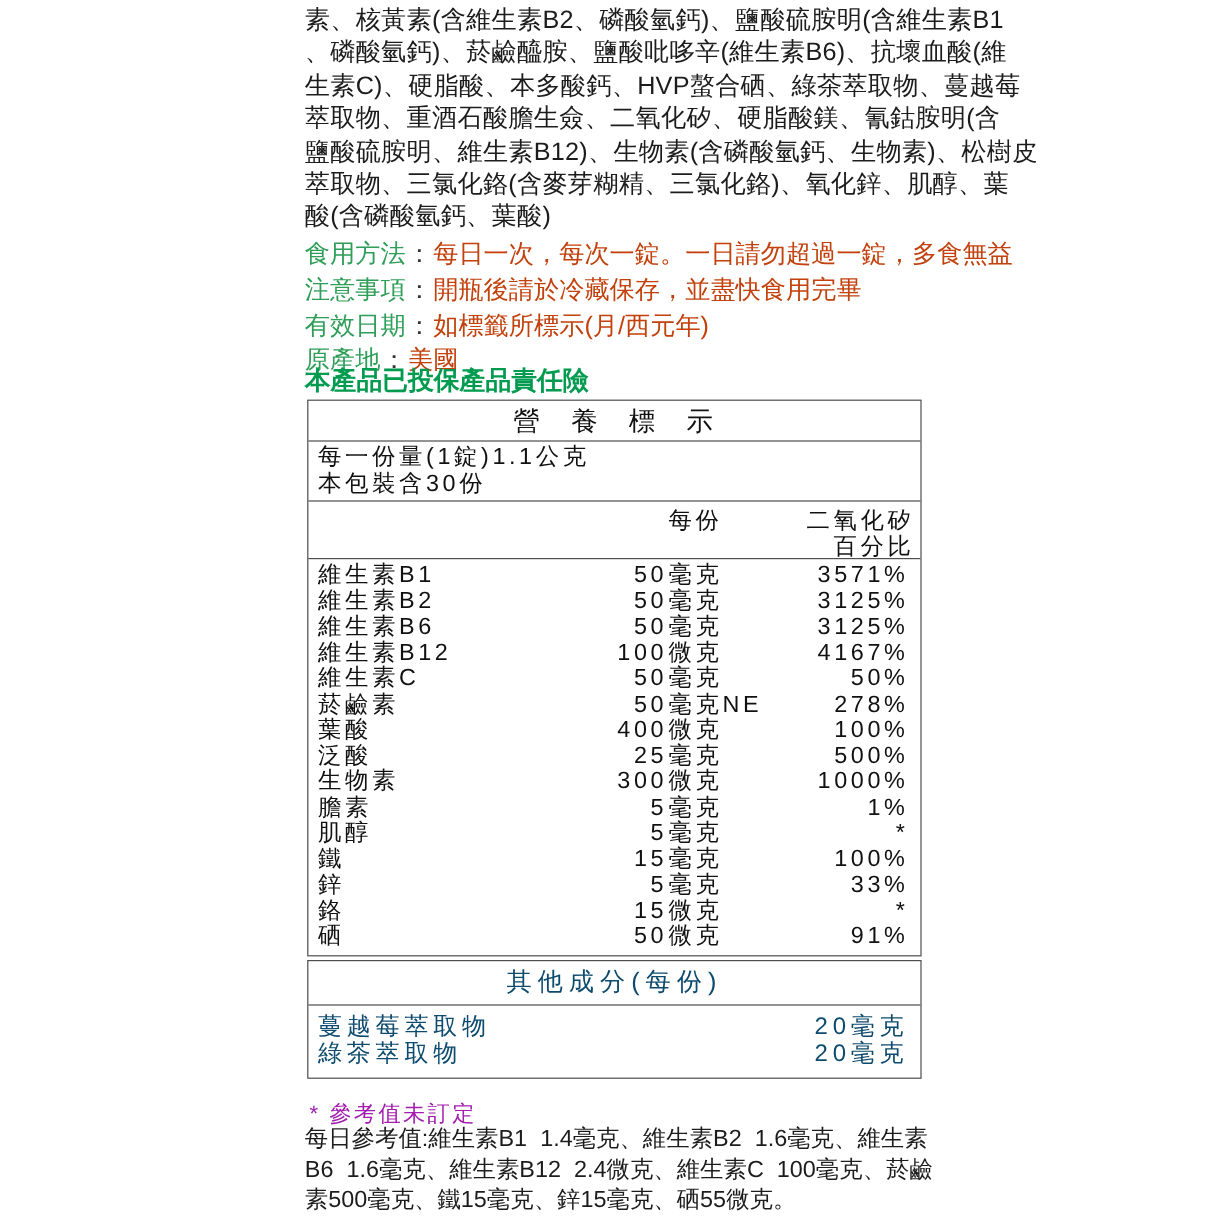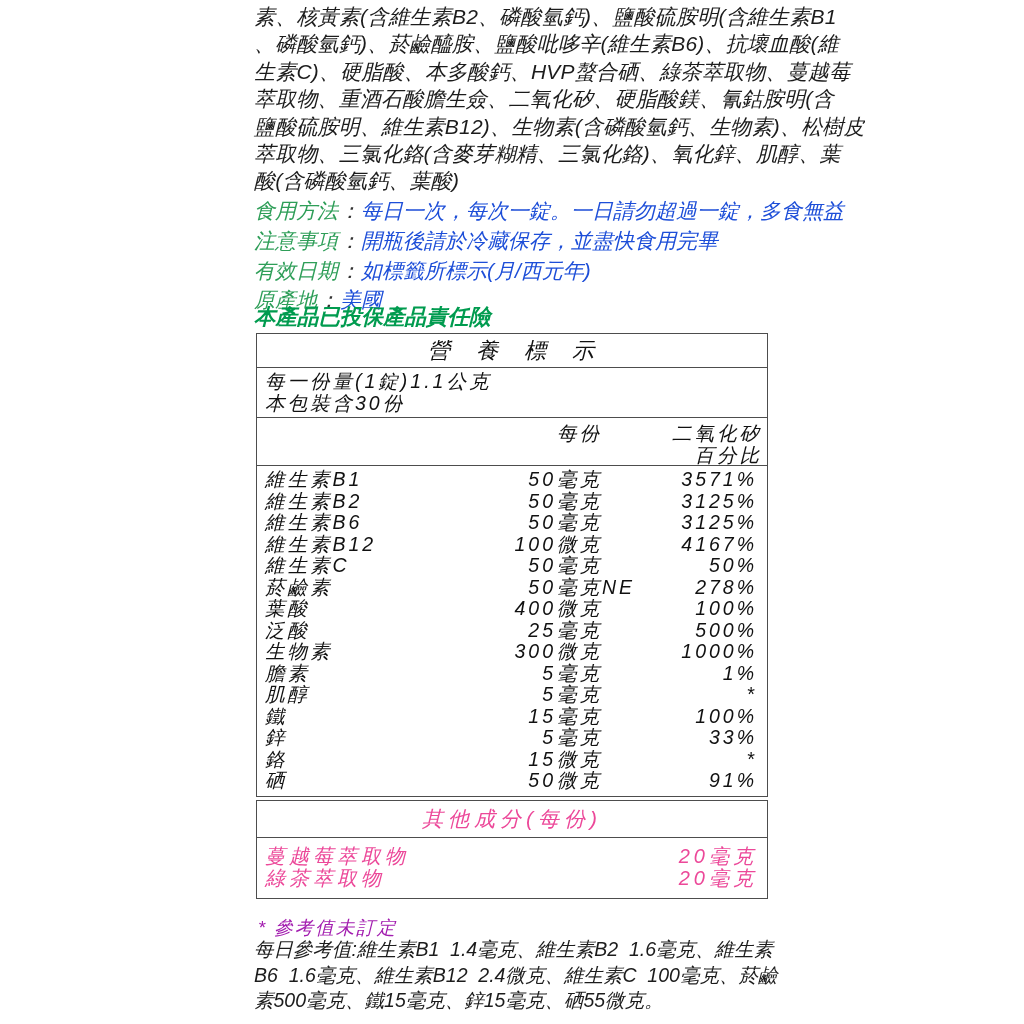--- a/index.html
+++ b/index.html
@@ -3,34 +3,34 @@
 <meta charset="utf-8">
 <style>
   html, body { margin: 0; padding: 0; }
   body {
     width: 1024px; height: 1024px;
     background: #ffffff;
     font-family: "Liberation Sans", "DejaVu Sans", sans-serif;
     color: #1c1c1c;
     overflow: hidden;
   }
-  .page { position: relative; width: 865px; height: 1024px; background: #fff; overflow: hidden; font-style: italic; }
+  .page { position: relative; width: 865px; height: 1024px; background: #fff; overflow: hidden; }
 
   
   .ingredients {
     position: absolute; top: 3px; left: 254px; width: 522px;
     font-size: 21px; line-height: 27.4px; letter-spacing: 0.2px;
   }
   .ingredients div { white-space: nowrap; }
 
   
   .info-row { position: absolute; left: 254px; white-space: nowrap; font-size: 21px; }
   .info-label { color: #2e9e58; }
   .info-colon { color: #333333; padding: 0 1px; }
-  .info-value { color: #1d4ed8; }
+  .info-value { color: #c2410c; }
   .insurance {
     position: absolute; left: 254px; top: 302px;
     font-size: 21.5px; font-weight: 700; color: #009b4f; white-space: nowrap;
   }
 
   
   .ntable {
     position: absolute; top: 333px; left: 256px; width: 512px;
     border: 1px solid #4d4d4d; box-sizing: border-box;
     font-size: 19.5px; color: #111111; letter-spacing: 3px;
@@ -50,21 +50,21 @@
   .n-row  { position: relative; height: 21.5px; line-height: 21.5px; }
   .n-name { position: absolute; left: 8px; white-space: nowrap; }
   .n-num  { position: absolute; left: 140px; width: 159px; text-align: right; }
   .n-unit { position: absolute; left: 300px; white-space: nowrap; }
   .n-pct  { position: absolute; right: 10px; }
 
   
   .otable {
     position: absolute; top: 800px; left: 256px; width: 512px;
     border: 1px solid #4d4d4d; box-sizing: border-box;
-    font-size: 20px; color: #ec4899; letter-spacing: 4px;
+    font-size: 20px; color: #0c4a6e; letter-spacing: 4px;
   }
   .ot-title {
     height: 36px; line-height: 36px; text-align: center;
     font-size: 21px; border-bottom: 1px solid #4d4d4d; letter-spacing: 5px;
   }
   .ot-rows { padding: 7px 0 9px 0; }
   .o-row  { position: relative; height: 22px; line-height: 22px; }
   .o-name { position: absolute; left: 8px; white-space: nowrap; }
   .o-amt  { position: absolute; right: 10px; }
 

